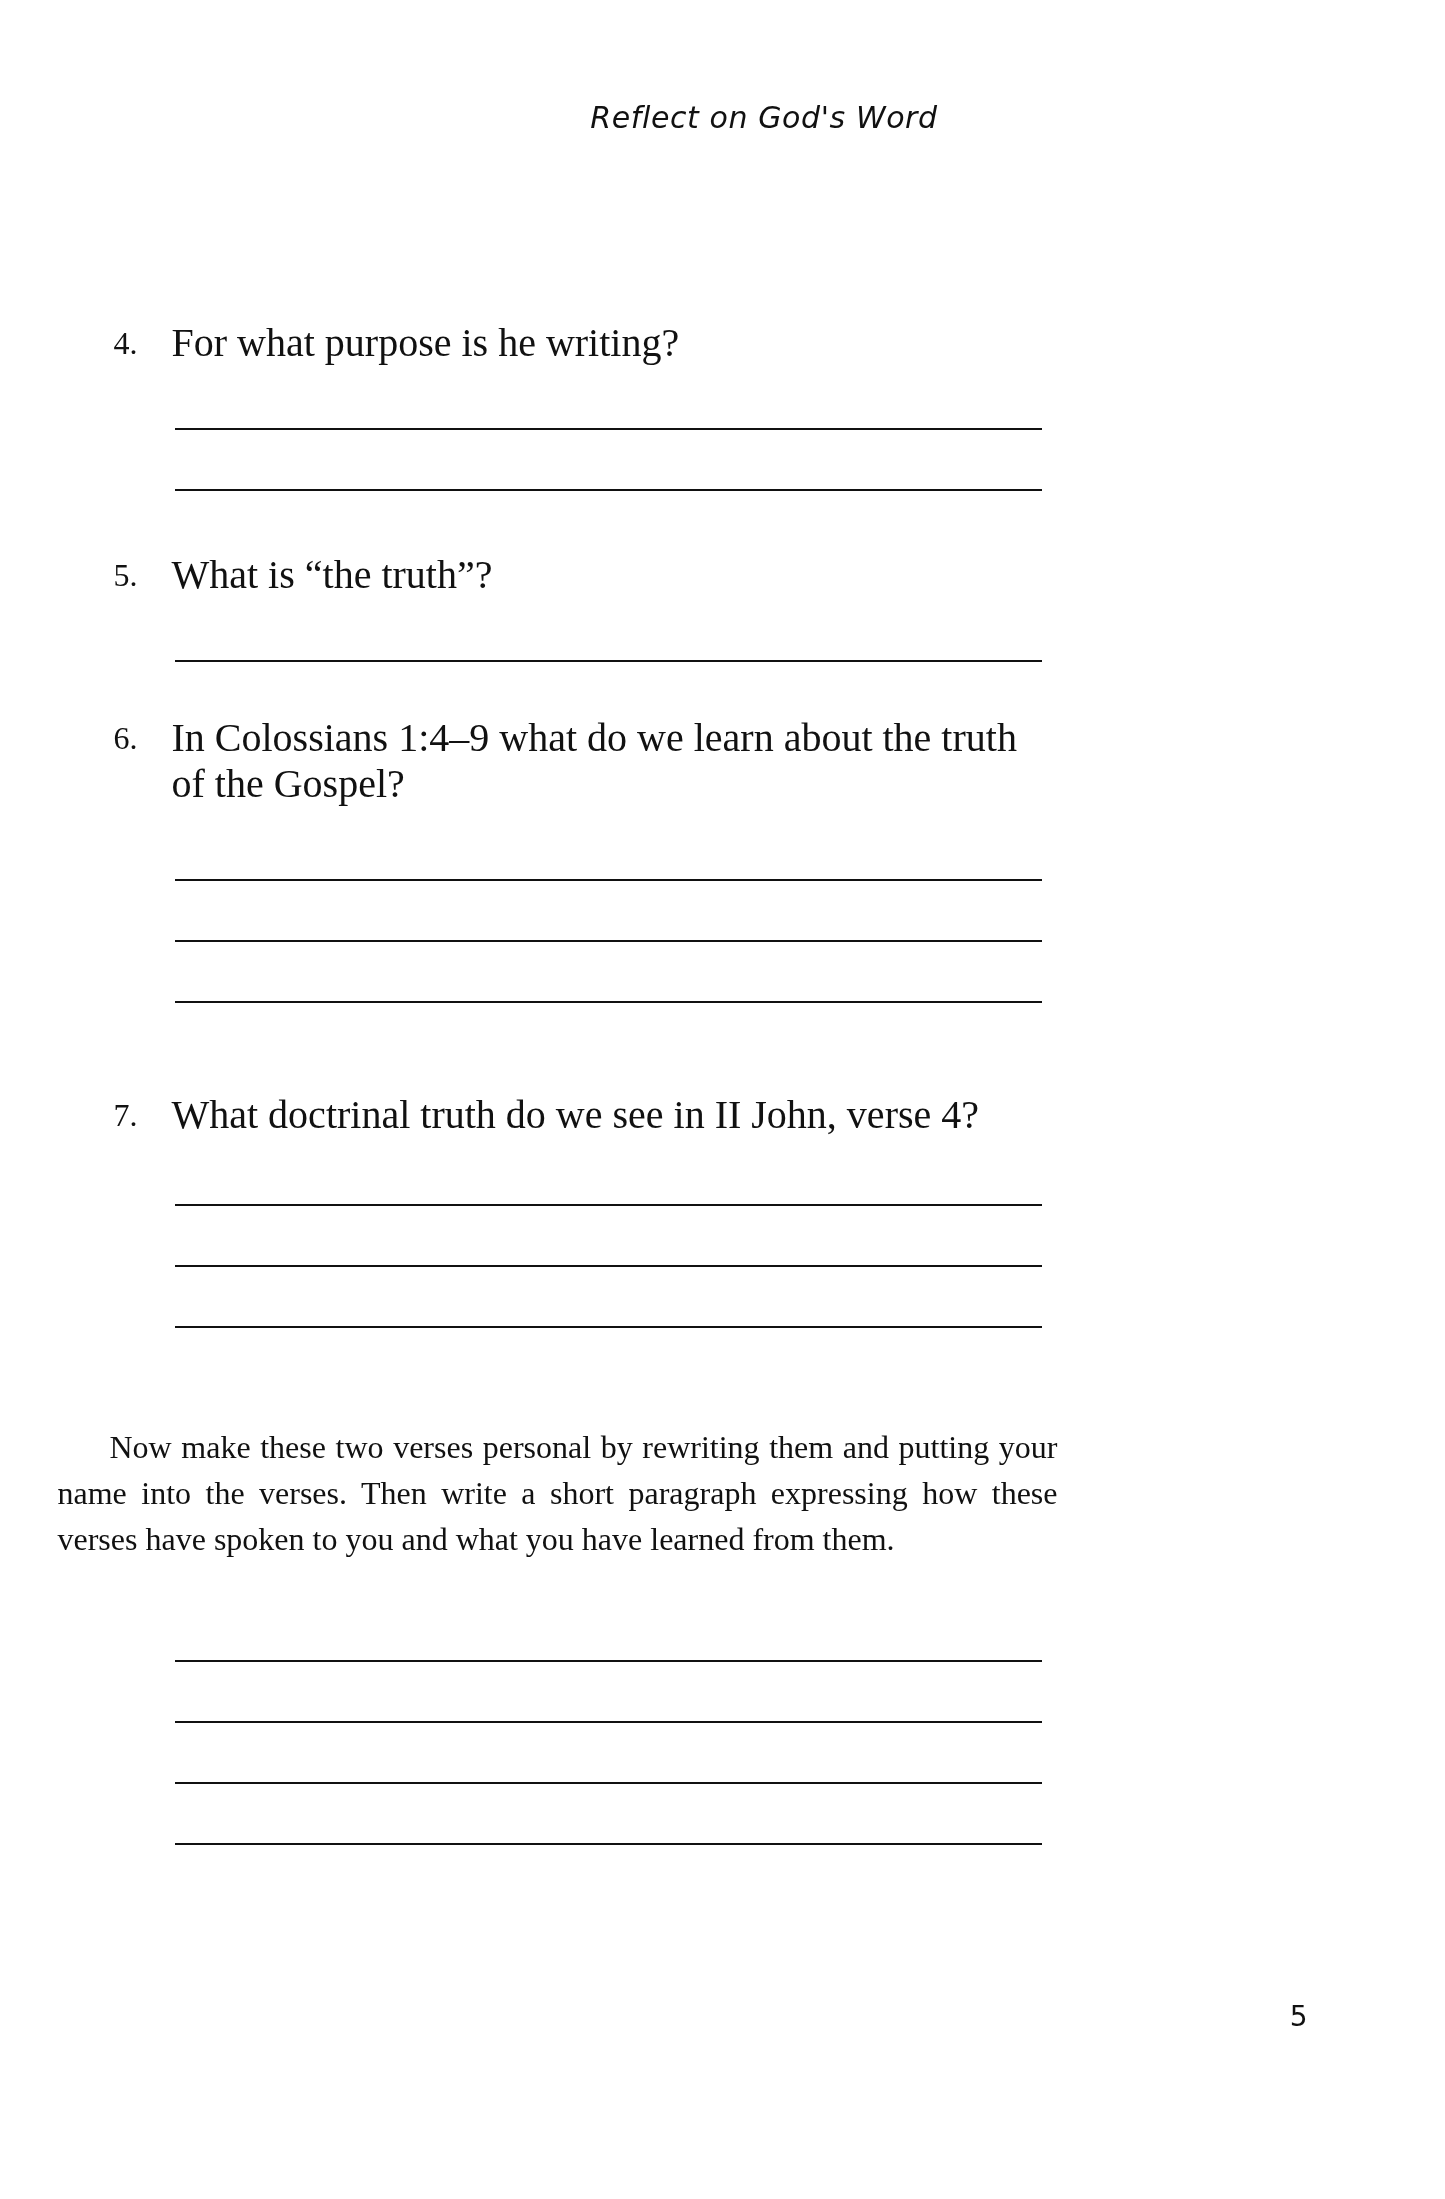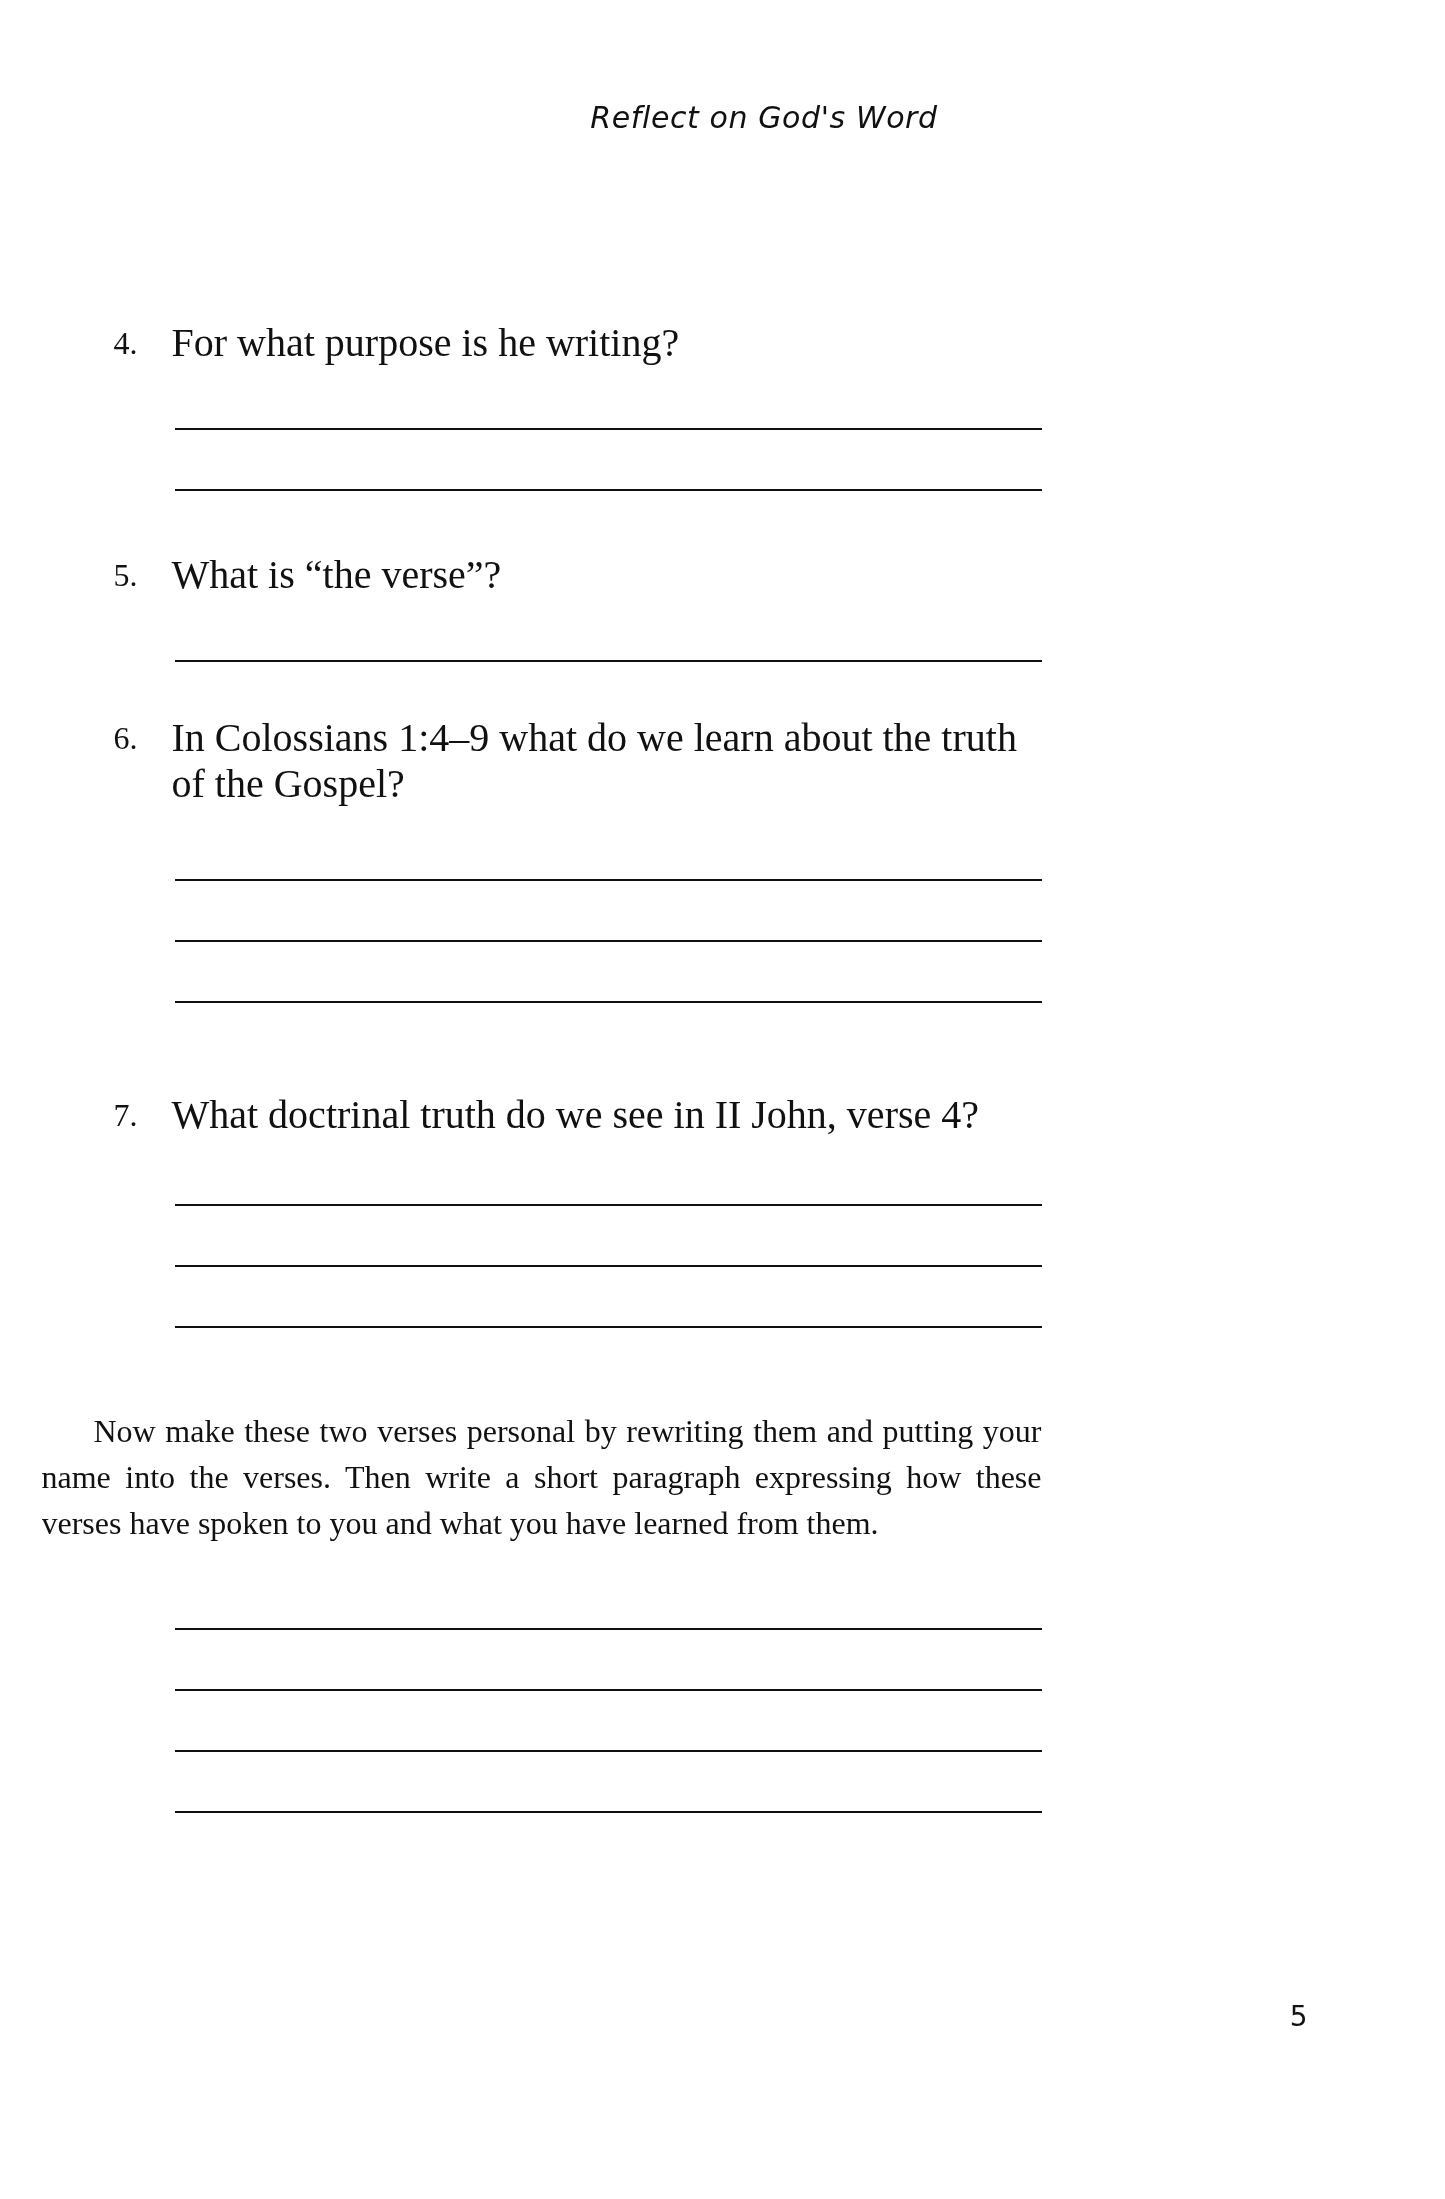--- a/index.html
+++ b/index.html
@@ -116,21 +116,21 @@
       <div class="gap-rule-first"></div>
       <div class="rule"></div>
       <div class="gap-rule"></div>
       <div class="rule"></div>
     </div>
   </div>
 
   <div class="abs" style="top:552px;">
     <div class="question">
       <span class="q-number">5.</span>
-      <span class="q-text">What is “the verse”?</span>
+      <span class="q-text">What is “the truth”?</span>
     </div>
     <div class="answer-lines">
       <div class="gap-rule-first"></div>
       <div class="rule"></div>
     </div>
   </div>
 
   <div class="abs" style="top:715px;">
     <div class="question">
       <span class="q-number">6.</span>
@@ -155,21 +155,21 @@
       <div class="gap-rule-first" style="height:66px;"></div>
       <div class="rule"></div>
       <div class="gap-rule"></div>
       <div class="rule"></div>
       <div class="gap-rule"></div>
       <div class="rule"></div>
     </div>
   </div>
 
   <div class="abs" style="top:1408px;">
-    <p class="body-paragraph" style="margin:0;">Now make these two verses personal by rewriting them and putting your name into the verses. Then write a short paragraph expressing how these verses have spoken to you and what you have learned from them.</p>
+    <p class="body-paragraph" style="margin:16px;">Now make these two verses personal by rewriting them and putting your name into the verses. Then write a short paragraph expressing how these verses have spoken to you and what you have learned from them.</p>
     <div class="answer-lines">
       <div class="gap-rule-first" style="height:82px;"></div>
       <div class="rule"></div>
       <div class="gap-rule" style="height:59px;"></div>
       <div class="rule"></div>
       <div class="gap-rule" style="height:59px;"></div>
       <div class="rule"></div>
       <div class="gap-rule" style="height:59px;"></div>
       <div class="rule"></div>
     </div>

